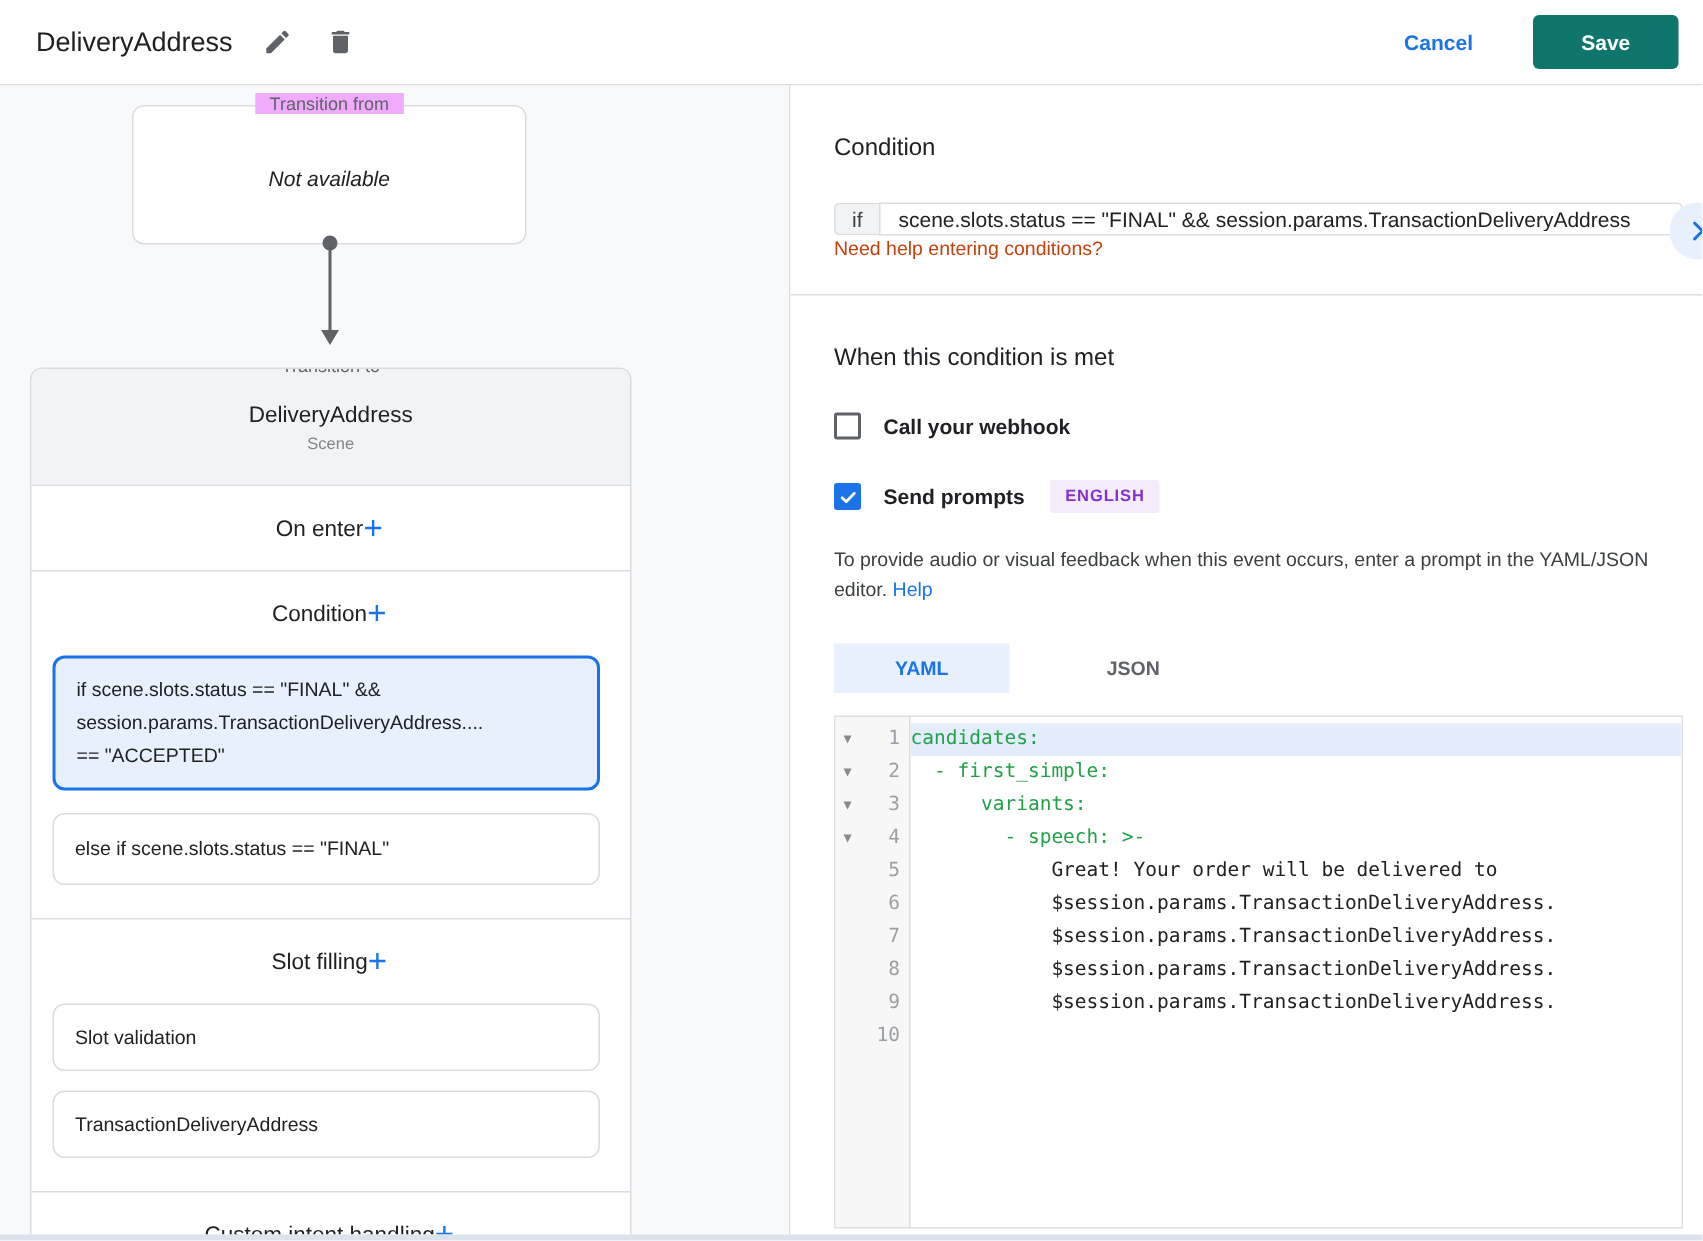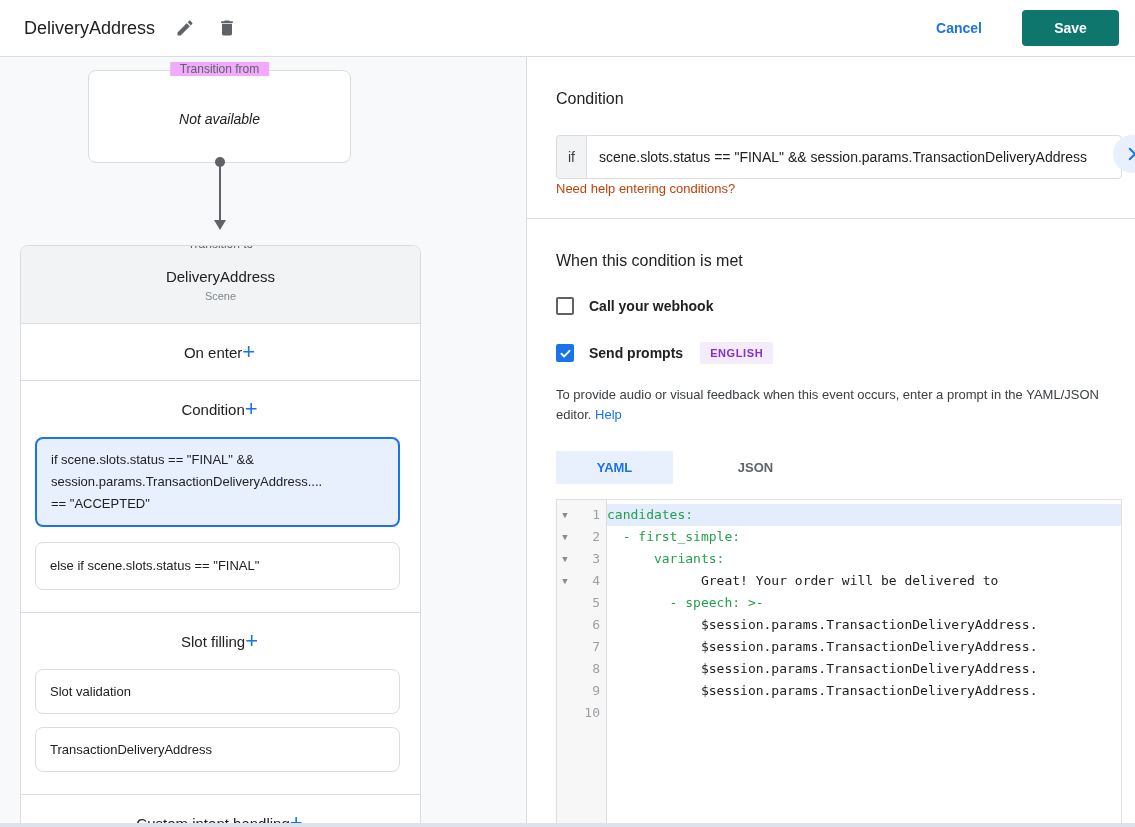--- a/index.html
+++ b/index.html
@@ -60,21 +60,21 @@
     background:#fff; border:1px solid #dadce0; padding:14px; cursor:pointer; }
   .slot-card:last-child { margin-bottom:0; }
 
   
   .detail-inner { padding:33px 0 0 29px; }
   .detail-title { font-size:16px; font-weight:400; color:#202124; }
   .expand-btn { position:absolute; right:-16px; top:78px; width:38px; height:38px; border-radius:50%;
     background:#e8f0fe; border:none; cursor:pointer; display:flex; align-items:center; justify-content:center; }
   .expand-btn svg { stroke:#1a73e8; }
 
-  .if-row { display:flex; margin-top:27px; margin-right:13px; height:44px; }
+  .if-row { display:flex; margin-top:27px; margin-right:13px; height:22px; }
   .if-label { width:30px; background:#f1f3f4; border:1px solid #dadce0; border-right:none;
     border-radius:4px 0 0 4px; display:flex; align-items:center; justify-content:center;
     font-size:14px; color:#3c4043; flex:none; }
   .if-input { flex:1; border:1px solid #dadce0; border-radius:0 4px 4px 0; font-size:14px;
     color:#202124; padding:0 2px 0 12px; font-family:inherit; outline:none; min-width:0; }
   .help-link { display:inline-block; font-size:13px; color:#c2410c; text-decoration:none; }
 
   .hdiv { border-top:1px solid #dadce0; margin-top:21px; }
 
   .when-title { font-size:16px; color:#202124; margin-top:33px; }
@@ -281,22 +281,22 @@
             </div>
             <div class="gutter-row">
               <span class="fold"></span>
               <span class="lnum">10</span>
             </div>
           </div>
         <div class="code" id="editor-code">
             <div class="code-row key highlight">candidates:</div>
             <div class="code-row key">  - first_simple:</div>
             <div class="code-row key">      variants:</div>
+            <div class="code-row key">        - speech: &gt;-</div>
             <div class="code-row plain">            Great! Your order will be delivered to</div>
-            <div class="code-row key">        - speech: &gt;-</div>
             <div class="code-row plain">            $session.params.TransactionDeliveryAddress.</div>
             <div class="code-row plain">            $session.params.TransactionDeliveryAddress.</div>
             <div class="code-row plain">            $session.params.TransactionDeliveryAddress.</div>
             <div class="code-row plain">            $session.params.TransactionDeliveryAddress.</div>
             <div class="code-row plain"></div>
           </div>
       </div>
     </div>
   </div>
 </div>

